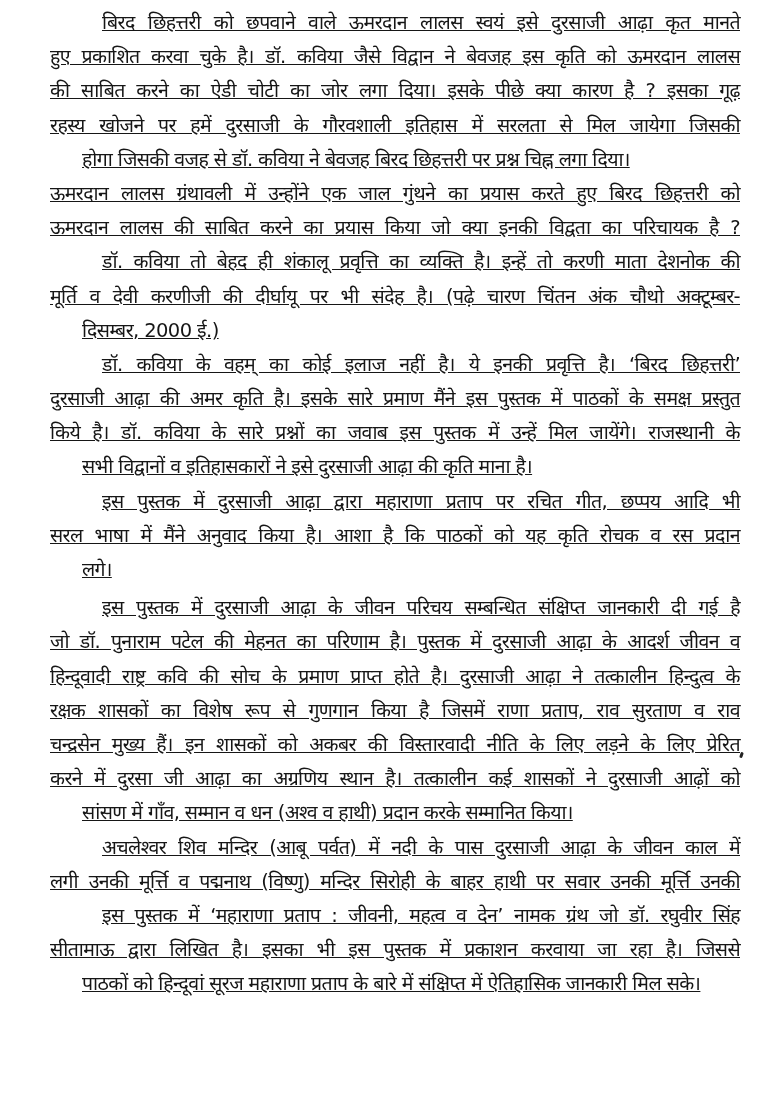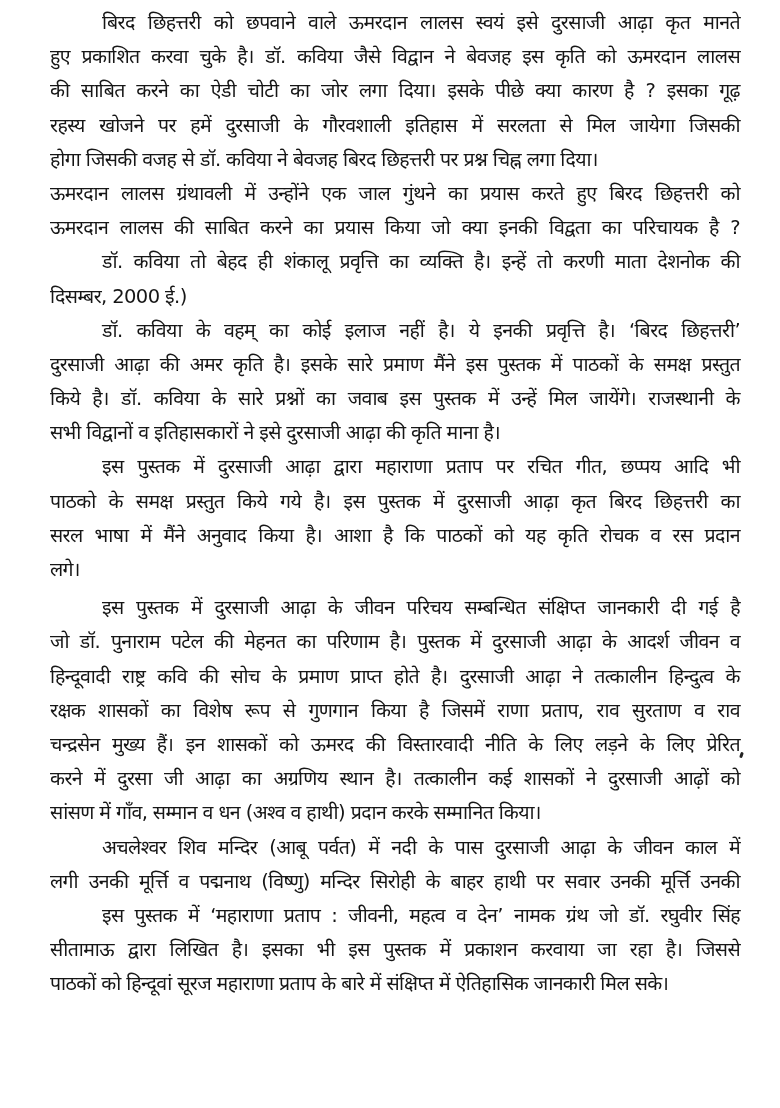--- a/index.html
+++ b/index.html
@@ -14,32 +14,34 @@
       position: relative;
     }
     .page {
       position: absolute;
       left: 50px;
       top: 6px;
       width: 690px;
       font-family: "DejaVu Sans", "Liberation Sans", sans-serif;
       color: #161616;
       font-size: 19.5px;
+      text-decoration: underline;
     }
     .line {
       height: 34.2px;
       line-height: 34.2px;
       white-space: nowrap;
       overflow: visible;
       letter-spacing: -0.6px;
       text-align: justify;
       text-align-last: justify;
     }
     .line.last {
       text-align-last: left;
+      margin-left: 32px;
     }
     .line.indent {
       padding-left: 52px;
     }
     .para-gap {
       height: 4px;
     }
     .stray-mark {
       position: absolute;
       left: 740px;
@@ -61,45 +63,45 @@
     <div class="line">हुए प्रकाशित करवा चुके है। डॉ. कविया जैसे विद्वान ने बेवजह इस कृति को ऊमरदान लालस</div>
     <div class="line">की साबित करने का ऐडी चोटी का जोर लगा दिया। इसके पीछे क्या कारण है ? इसका गूढ़</div>
     <div class="line">रहस्य खोजने पर हमें दुरसाजी के गौरवशाली इतिहास में सरलता से मिल जायेगा जिसकी</div>
     <div class="line last">होगा जिसकी वजह से डॉ. कविया ने बेवजह बिरद छिहत्तरी पर प्रश्न चिह्न लगा दिया।</div>
     <div class="line">ऊमरदान लालस ग्रंथावली में उन्होंने एक जाल गुंथने का प्रयास करते हुए बिरद छिहत्तरी को</div>
     <div class="line">ऊमरदान लालस की साबित करने का प्रयास किया जो क्या इनकी विद्वता का परिचायक है ?</div>
   </div>
 
   <div>
     <div class="line indent">डॉ. कविया तो बेहद ही शंकालू प्रवृत्ति का व्यक्ति है। इन्हें तो करणी माता देशनोक की</div>
+    <div class="line">मूर्ति व देवी करणीजी की दीर्घायू पर भी संदेह है। (पढ़े चारण चिंतन अंक चौथो अक्टूम्बर-</div>
     <div class="line last">दिसम्बर, 2000 ई.)</div>
   </div>
 
   <div>
     <div class="line indent">डॉ. कविया के वहम् का कोई इलाज नहीं है। ये इनकी प्रवृत्ति है। ‘बिरद छिहत्तरी’</div>
     <div class="line">दुरसाजी आढ़ा की अमर कृति है। इसके सारे प्रमाण मैंने इस पुस्तक में पाठकों के समक्ष प्रस्तुत</div>
     <div class="line">किये है। डॉ. कविया के सारे प्रश्नों का जवाब इस पुस्तक में उन्हें मिल जायेंगे। राजस्थानी के</div>
     <div class="line last">सभी विद्वानों व इतिहासकारों ने इसे दुरसाजी आढ़ा की कृति माना है।</div>
   </div>
 
   <div>
     <div class="line indent">इस पुस्तक में दुरसाजी आढ़ा द्वारा महाराणा प्रताप पर रचित गीत, छप्पय आदि भी</div>
-    <div class="line">पाठको के समक्ष प्रस्तुत किये गये है। इस पुस्तक में दुरसाजी आढ़ा कृत बिरद छिहत्तरी का</div>
     <div class="line">सरल भाषा में मैंने अनुवाद किया है। आशा है कि पाठकों को यह कृति रोचक व रस प्रदान</div>
     <div class="line last">लगे।</div>
   </div>
 
   <div class="para-gap"></div>
 
   <div>
     <div class="line indent">इस पुस्तक में दुरसाजी आढ़ा के जीवन परिचय सम्बन्धित संक्षिप्त जानकारी दी गई है</div>
     <div class="line">जो डॉ. पुनाराम पटेल की मेहनत का परिणाम है। पुस्तक में दुरसाजी आढ़ा के आदर्श जीवन व</div>
     <div class="line">हिन्दूवादी राष्ट्र कवि की सोच के प्रमाण प्राप्त होते है। दुरसाजी आढ़ा ने तत्कालीन हिन्दुत्व के</div>
     <div class="line">रक्षक शासकों का विशेष रूप से गुणगान किया है जिसमें राणा प्रताप, राव सुरताण व राव</div>
-    <div class="line">चन्द्रसेन मुख्य हैं। इन शासकों को ऊमरद की विस्तारवादी नीति के लिए लड़ने के लिए प्रेरित</div>
+    <div class="line">चन्द्रसेन मुख्य हैं। इन शासकों को अकबर की विस्तारवादी नीति के लिए लड़ने के लिए प्रेरित</div>
     <div class="line">करने में दुरसा जी आढ़ा का अग्रणिय स्थान है। तत्कालीन कई शासकों ने दुरसाजी आढ़ों को</div>
     <div class="line last">सांसण में गाँव, सम्मान व धन (अश्व व हाथी) प्रदान करके सम्मानित किया।</div>
   </div>
 
   <div>
     <div class="line indent">अचलेश्वर शिव मन्दिर (आबू पर्वत) में नदी के पास दुरसाजी आढ़ा के जीवन काल में</div>
     <div class="line">लगी उनकी मूर्त्ति व पद्मनाथ (विष्णु) मन्दिर सिरोही के बाहर हाथी पर सवार उनकी मूर्त्ति उनकी</div>
   </div>
 
   <div>

